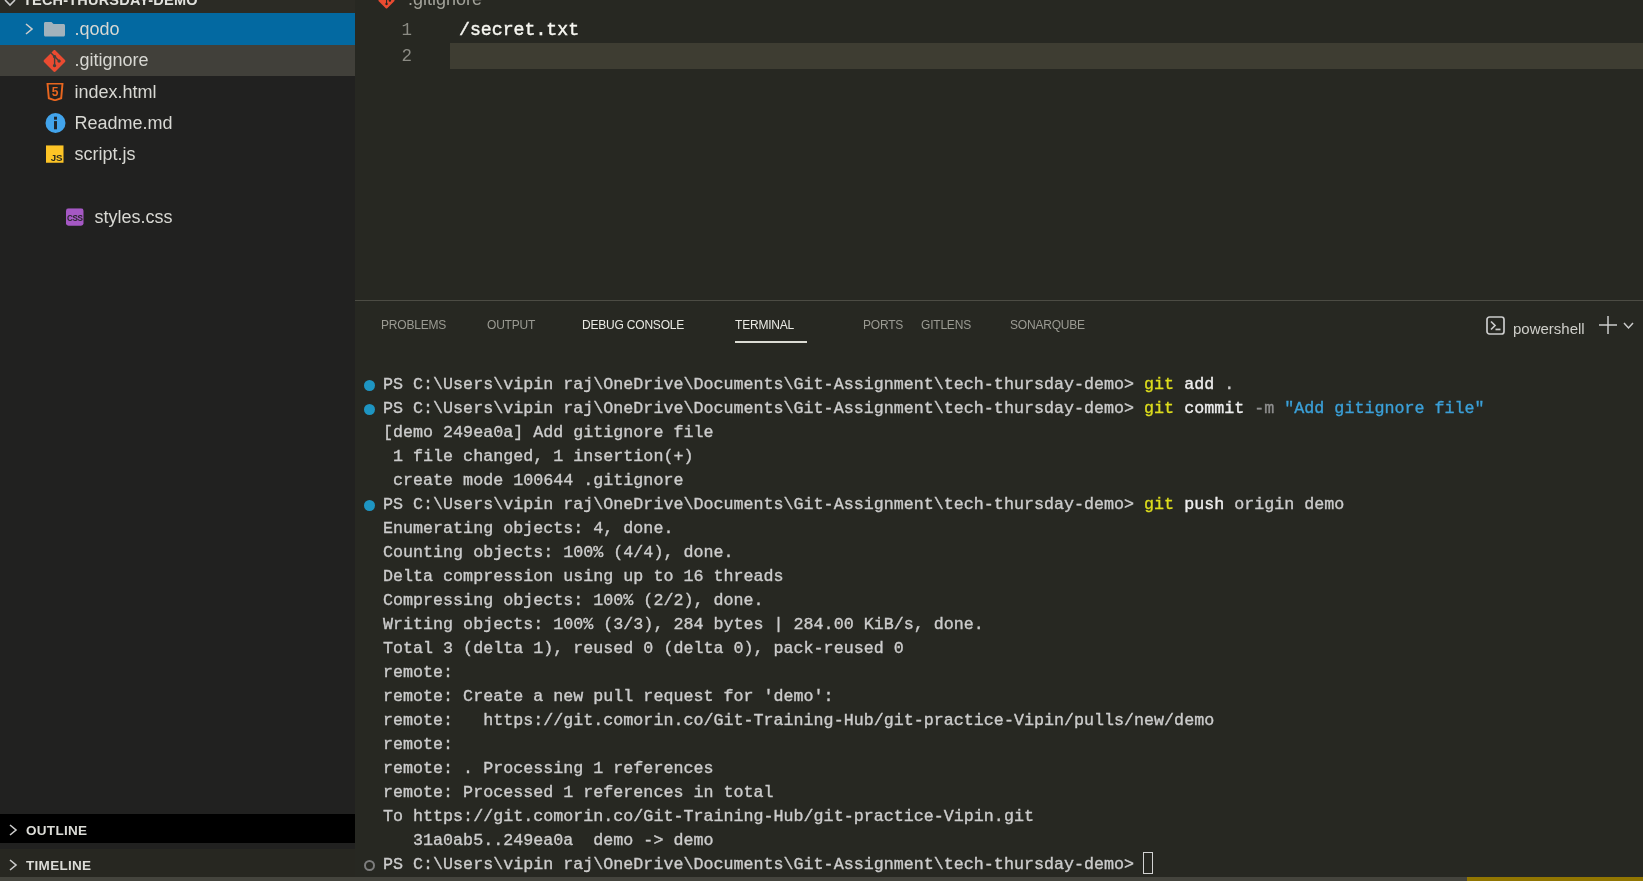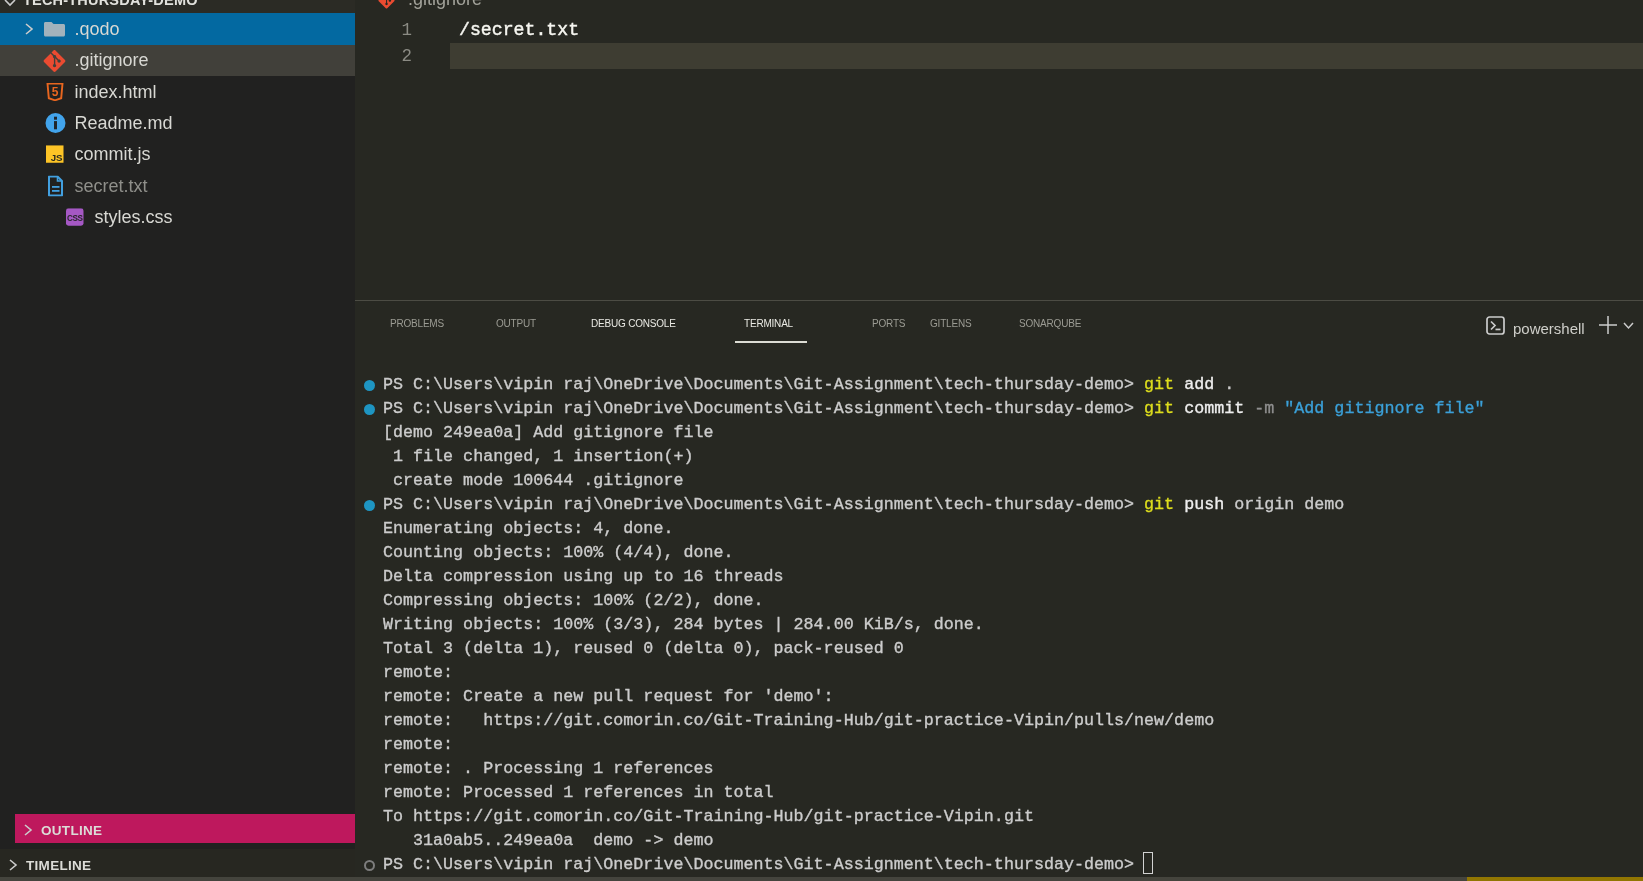--- a/index.html
+++ b/index.html
@@ -4,21 +4,21 @@
 <style>
   * { margin:0; padding:0; box-sizing:border-box; }
   html,body { width:1643px; height:881px; overflow:hidden; background:#272822; font-family:"Liberation Sans", sans-serif; }
   .abs { position:absolute; }
   #sidebar { position:absolute; left:0; top:0; width:355px; height:877px; background:#212120; overflow:hidden; }
   .row { position:absolute; left:0; width:355px; height:31.4px; }
   .rowlabel { position:absolute; left:74.5px; top:50%; transform:translateY(-50%); font-size:18px; color:#d8d8d3; white-space:nowrap; }
   .ricon { position:absolute; left:44px; top:50%; transform:translateY(-50%); }
   #editor { position:absolute; left:355px; top:0; width:1288px; height:300px; background:#272822; overflow:hidden; }
   #panel { position:absolute; left:355px; top:300px; width:1288px; height:577px; background:#272822; border-top:1px solid #4c4c44; overflow:hidden; }
-  .ptab { position:absolute; top:16.5px; font-size:10px; letter-spacing:-0.2px; color:#9b9b93; white-space:nowrap;margin-left:9px; }
+  .ptab { position:absolute; top:16.5px; font-size:12px; letter-spacing:-0.2px; color:#9b9b93; white-space:nowrap; }
   .ptab.active { color:#eaeae4; }
   pre.term { position:absolute; left:28px; top:72px; font-family:"Liberation Mono", monospace; font-size:16.7px; line-height:24px; color:#cccccc; -webkit-text-stroke:0.35px currentColor; }
   .dot { position:absolute; width:11px; height:11px; border-radius:50%; background:#1e95c2; left:9px; }
   .mono { font-family:"Liberation Mono", monospace; }
   .y { color:#dede1d;margin-top:8px; }
   .w { color:#eeeeee; }
   .g { color:#8f8f8f; }
   .b { color:#3ba0d8; }
 </style>
 </head>
@@ -64,42 +64,33 @@
       <rect x="9" y="8.6" width="3" height="8.2" fill="#20262c"></rect>
     </svg>
     <span class="rowlabel">Readme.md</span>
   </div>
 
   <div class="row" style="top:138.8px;">
     <svg class="ricon" style="left:46px;" width="17.5" height="17.5" viewBox="0 0 18 18">
       <rect x="0" y="0" width="18" height="18" fill="#fdc426"></rect>
       <text x="17" y="16.6" text-anchor="end" font-family="Liberation Sans" font-size="10" font-weight="bold" fill="#2a2a1d">JS</text>
     </svg>
-    <span class="rowlabel">commit.js</span>
+    <span class="rowlabel">script.js</span>
   </div>
 
-  <div class="row" style="top:170.2px;">
-    <svg class="ricon" style="left:47px;" width="17" height="21" viewBox="0 0 17 21">
-      <path d="M2 1 L10.5 1 L15 5.5 L15 20 L2 20 Z" fill="none" stroke="#42a0e0" stroke-width="2" stroke-linejoin="round"></path>
-      <path d="M10.5 1 L10.5 5.5 L15 5.5" fill="none" stroke="#42a0e0" stroke-width="1.6"></path>
-      <rect x="5" y="10.5" width="7.5" height="1.8" fill="#42a0e0"></rect>
-      <rect x="5" y="14.5" width="7.5" height="1.8" fill="#42a0e0"></rect>
-    </svg>
-    <span class="rowlabel" style="color:#8f8f8a;">secret.txt</span>
-  </div>
 
   <div class="row" style="top:201.6px;margin-left:20px;">
     <svg class="ricon" style="left:46px;" width="17.5" height="17.5" viewBox="0 0 18 18">
       <rect x="0" y="0" width="18" height="18" rx="2.5" fill="#a558c4"></rect>
       <text x="9" y="13.2" text-anchor="middle" font-family="Liberation Sans" font-size="8.4" font-weight="bold" fill="#28262c" letter-spacing="-0.5">CSS</text>
     </svg>
     <span class="rowlabel">styles.css</span>
   </div>
 
-  <div class="abs" style="left:0;top:814px;width:355px;height:29px;background:#be185d;margin-left:15px;">
+  <div class="abs" style="left:0;top:814px;width:355px;height:29px;background:#000000;">
     <svg class="abs" style="left:7px;top:9px;" width="12" height="14" viewBox="0 0 12 14">
         <path d="M3 2 L9 7 L3 12" stroke="#cccccc" stroke-width="1.6" fill="none"></path>
       </svg>
     <span class="abs" style="left:26px;top:9px;font-size:13.5px;font-weight:bold;color:#dcdcd7;letter-spacing:0.3px;">OUTLINE</span>
   </div>
   <div class="abs" style="left:0;top:849px;width:355px;height:28px;background:#272721;">
     <svg class="abs" style="left:7px;top:9px;" width="12" height="14" viewBox="0 0 12 14">
         <path d="M3 2 L9 7 L3 12" stroke="#cccccc" stroke-width="1.6" fill="none"></path>
       </svg>
     <span class="abs" style="left:26px;top:9px;font-size:13.5px;font-weight:bold;color:#dcdcd7;letter-spacing:0.3px;">TIMELINE</span>

